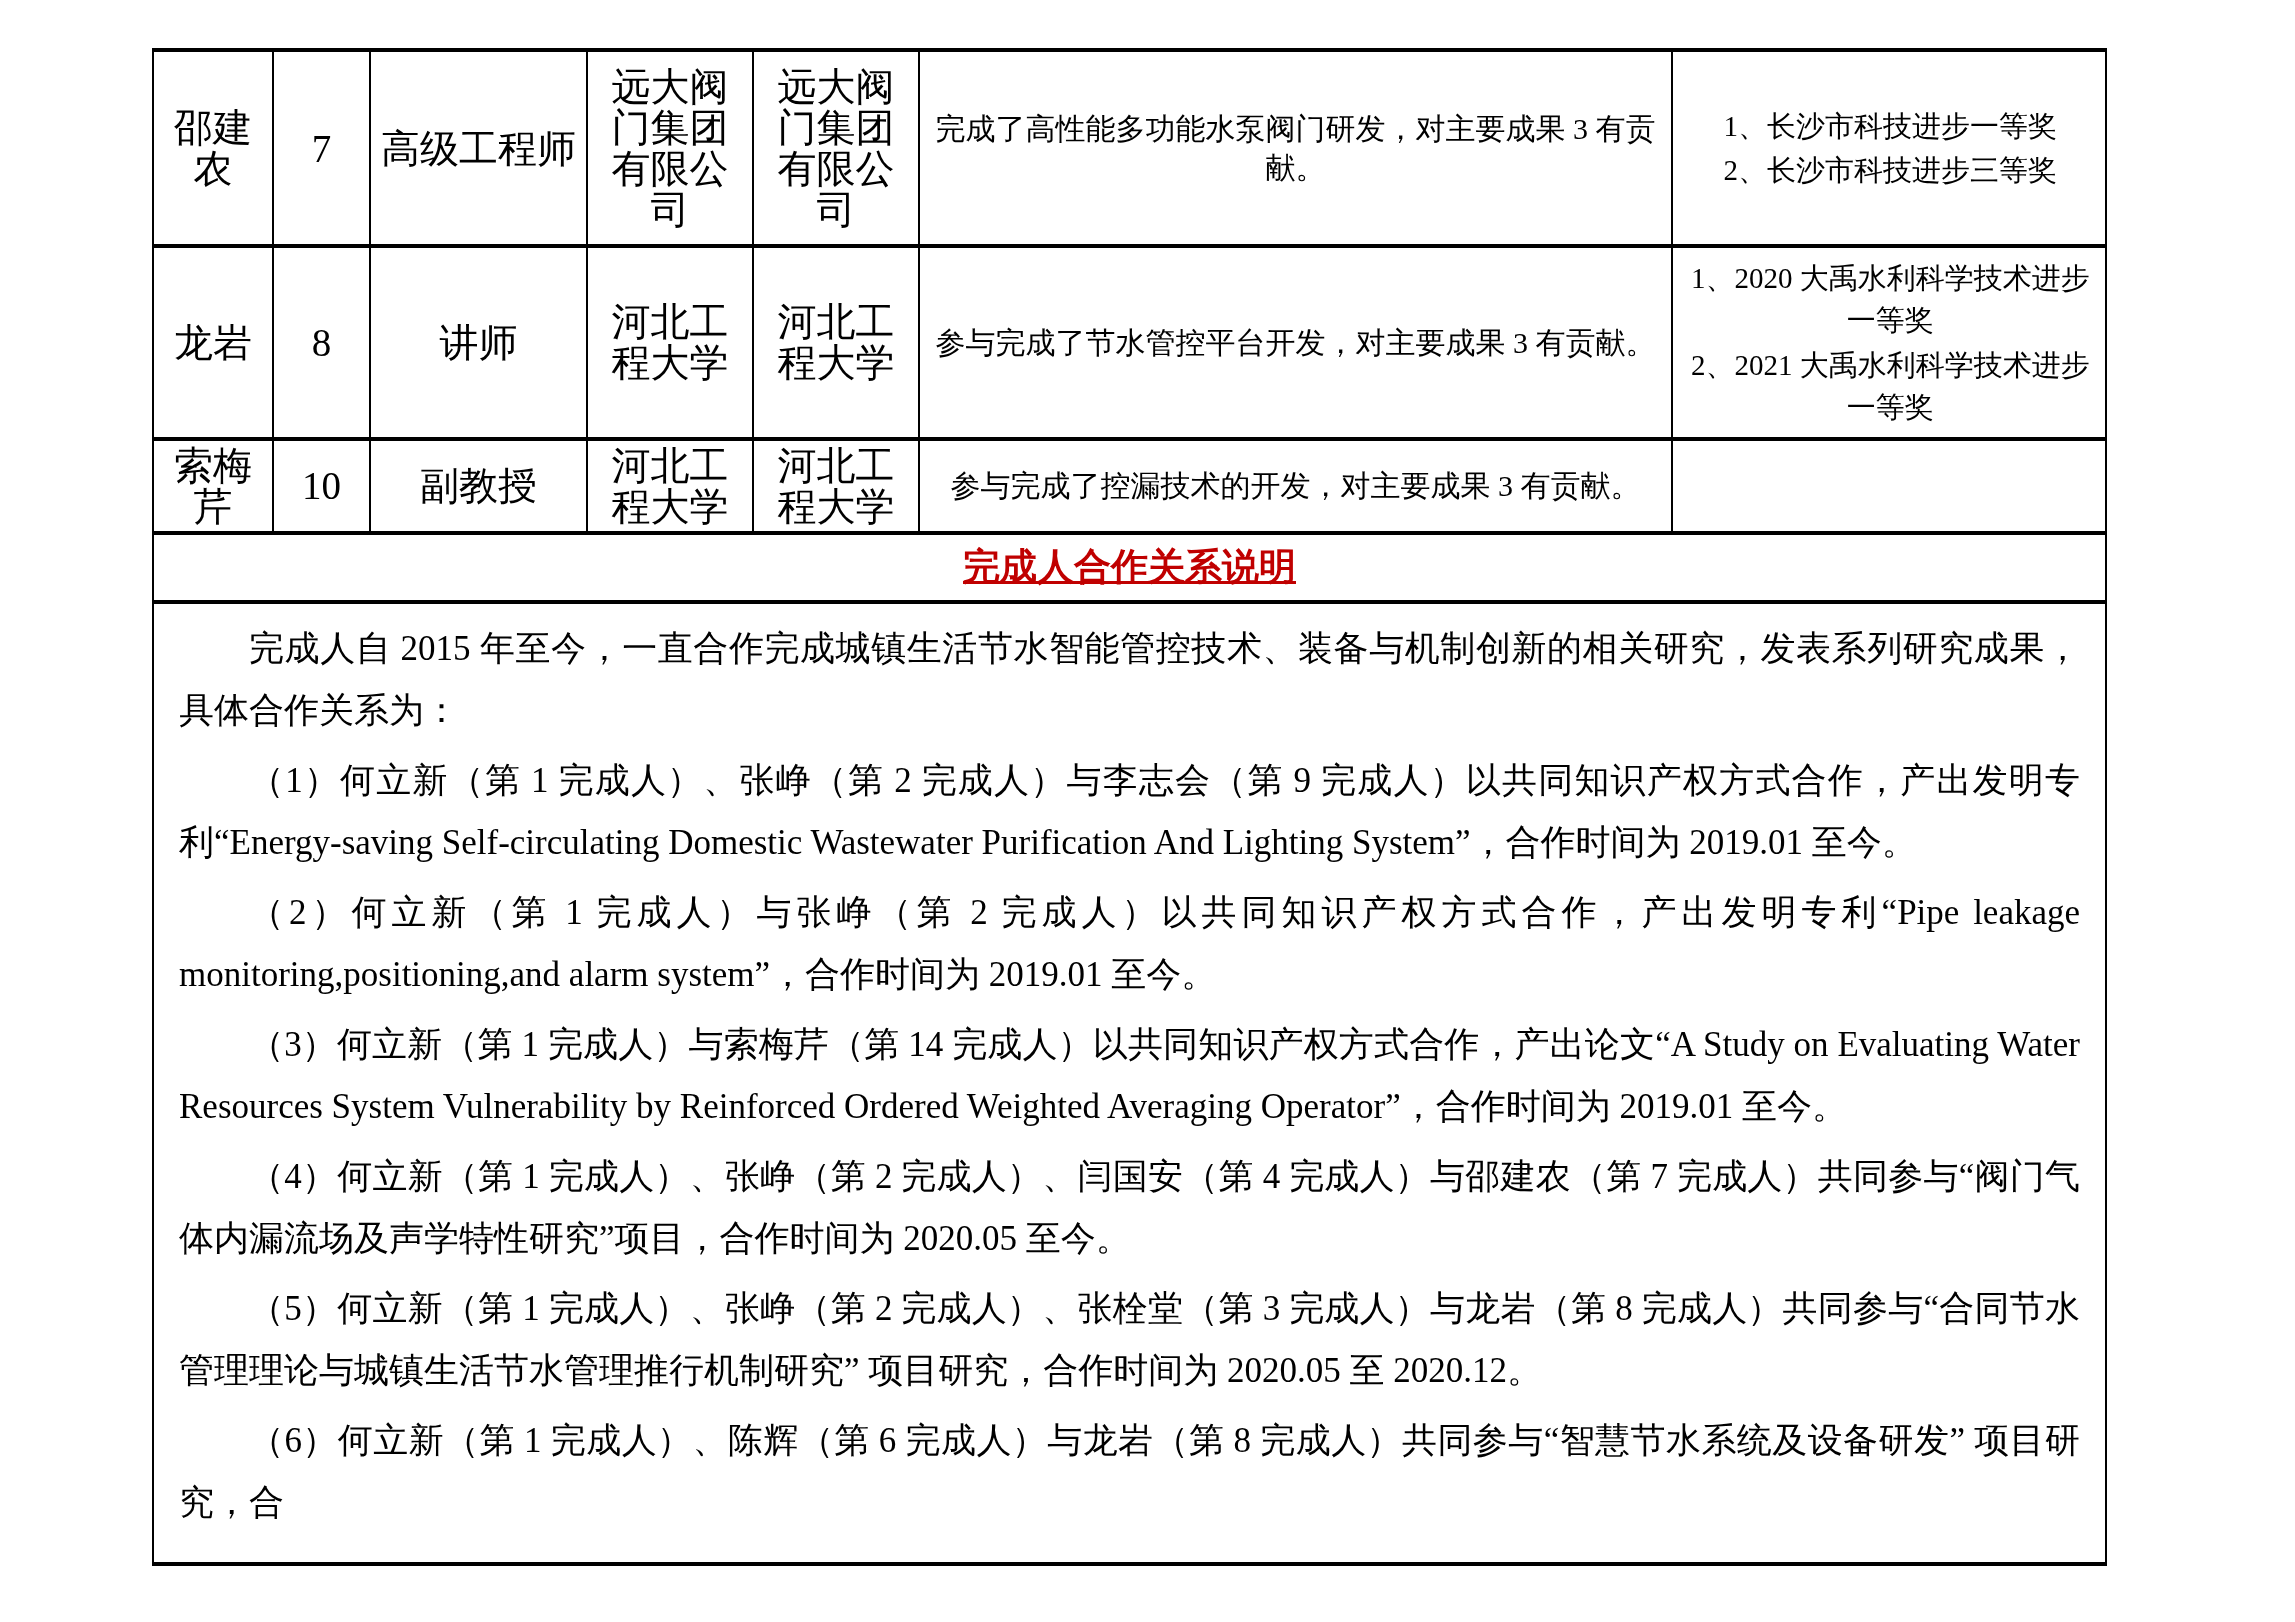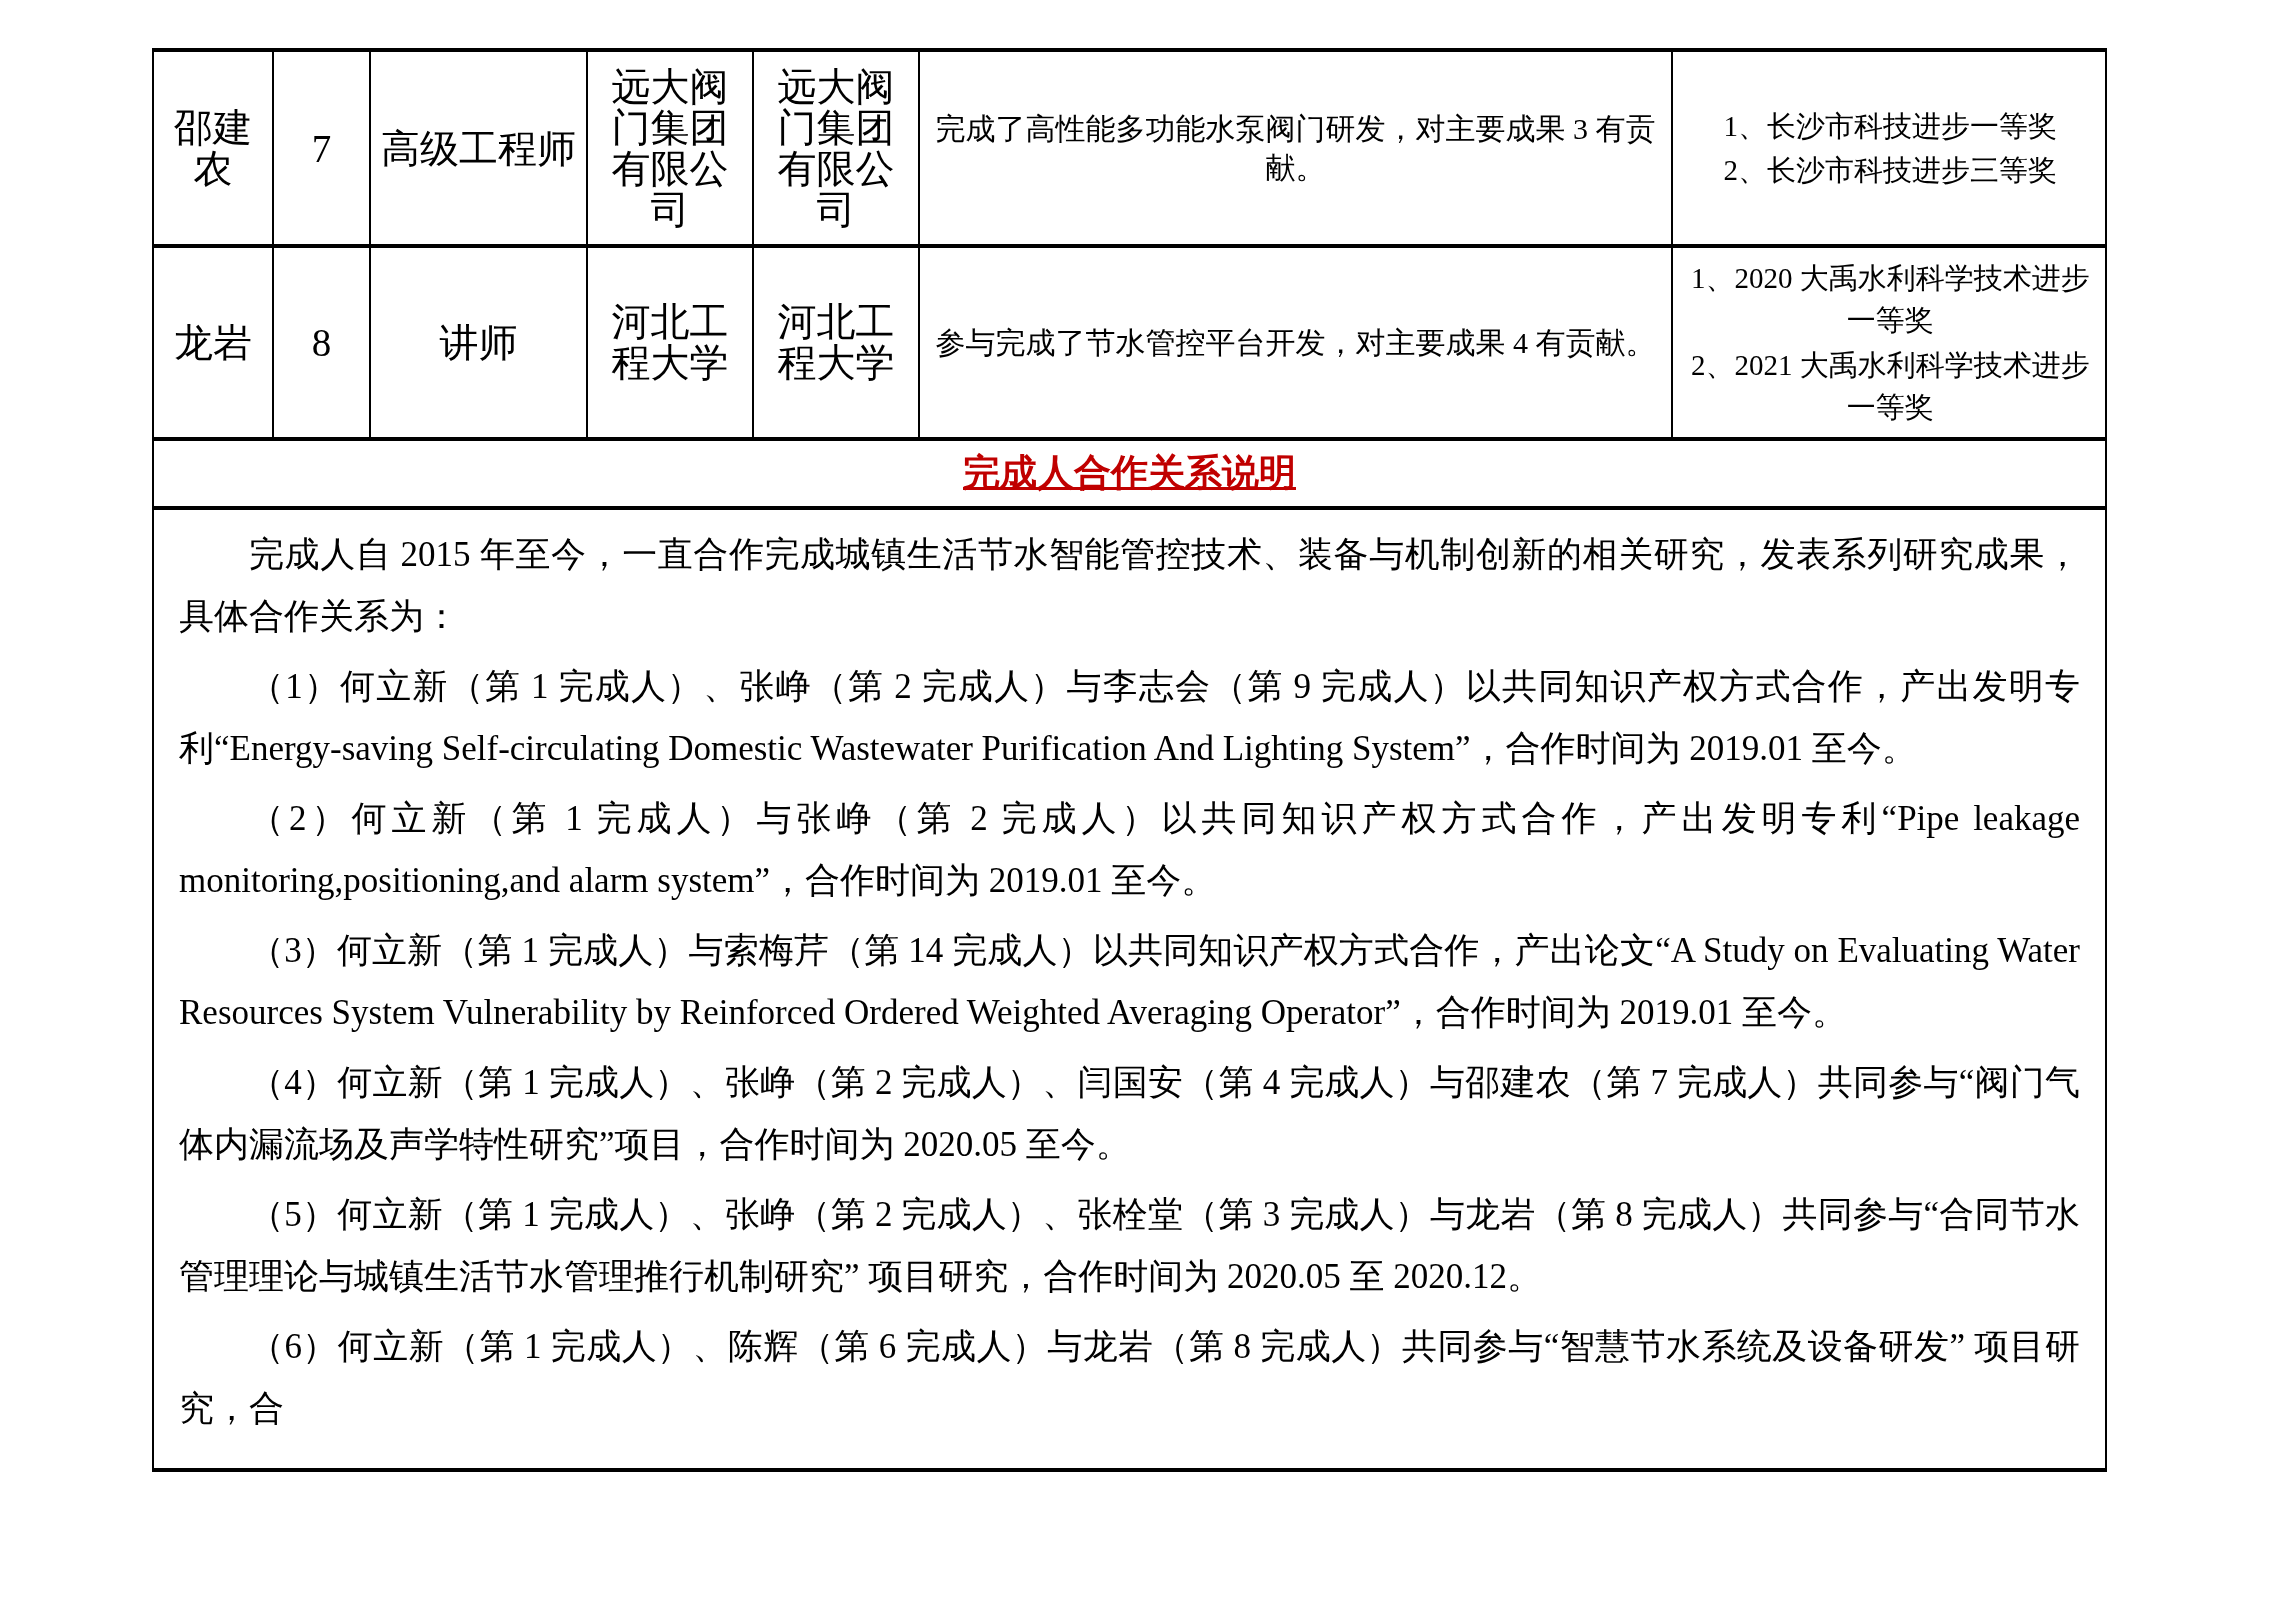--- a/index.html
+++ b/index.html
@@ -106,25 +106,34 @@
             <div class="award-line">1、长沙市科技进步一等奖</div>
             <div class="award-line">2、长沙市科技进步三等奖</div>
           </td>
         </tr>
         <tr class="row-2">
           <td class="c-name">龙岩</td>
           <td class="c-rank">8</td>
           <td class="c-title">讲师</td>
           <td class="c-unit">河北工程大学</td>
           <td class="c-workplace">河北工程大学</td>
-          <td class="c-contrib">参与完成了节水管控平台开发，对主要成果 4 有贡献。</td>
+          <td class="c-contrib">参与完成了节水管控平台开发，对主要成果 3 有贡献。</td>
           <td class="c-awards">
             <div class="award-line">1、2020 大禹水利科学技术进步一等奖</div>
             <div class="award-line">2、2021 大禹水利科学技术进步一等奖</div>
           </td>
+        </tr>
+        <tr class="row-4">
+          <td class="c-name">索梅芹</td>
+          <td class="c-rank">10</td>
+          <td class="c-title">副教授</td>
+          <td class="c-unit">河北工程大学</td>
+          <td class="c-workplace">河北工程大学</td>
+          <td class="c-contrib">参与完成了控漏技术的开发，对主要成果 3 有贡献。</td>
+          <td class="c-awards"></td>
         </tr>
       </tbody>
     <tbody>
       <tr class="heading-row">
         <td class="section-heading-cell" colspan="7" style="color: rgb(192, 0, 0);">完成人合作关系说明</td>
       </tr>
       <tr class="desc-row">
         <td class="desc-cell" colspan="7">
           <div id="paragraphs-container">
               <p class="para">完成人自 2015 年至今，一直合作完成城镇生活节水智能管控技术、装备与机制创新的相关研究，发表系列研究成果，具体合作关系为：</p>

